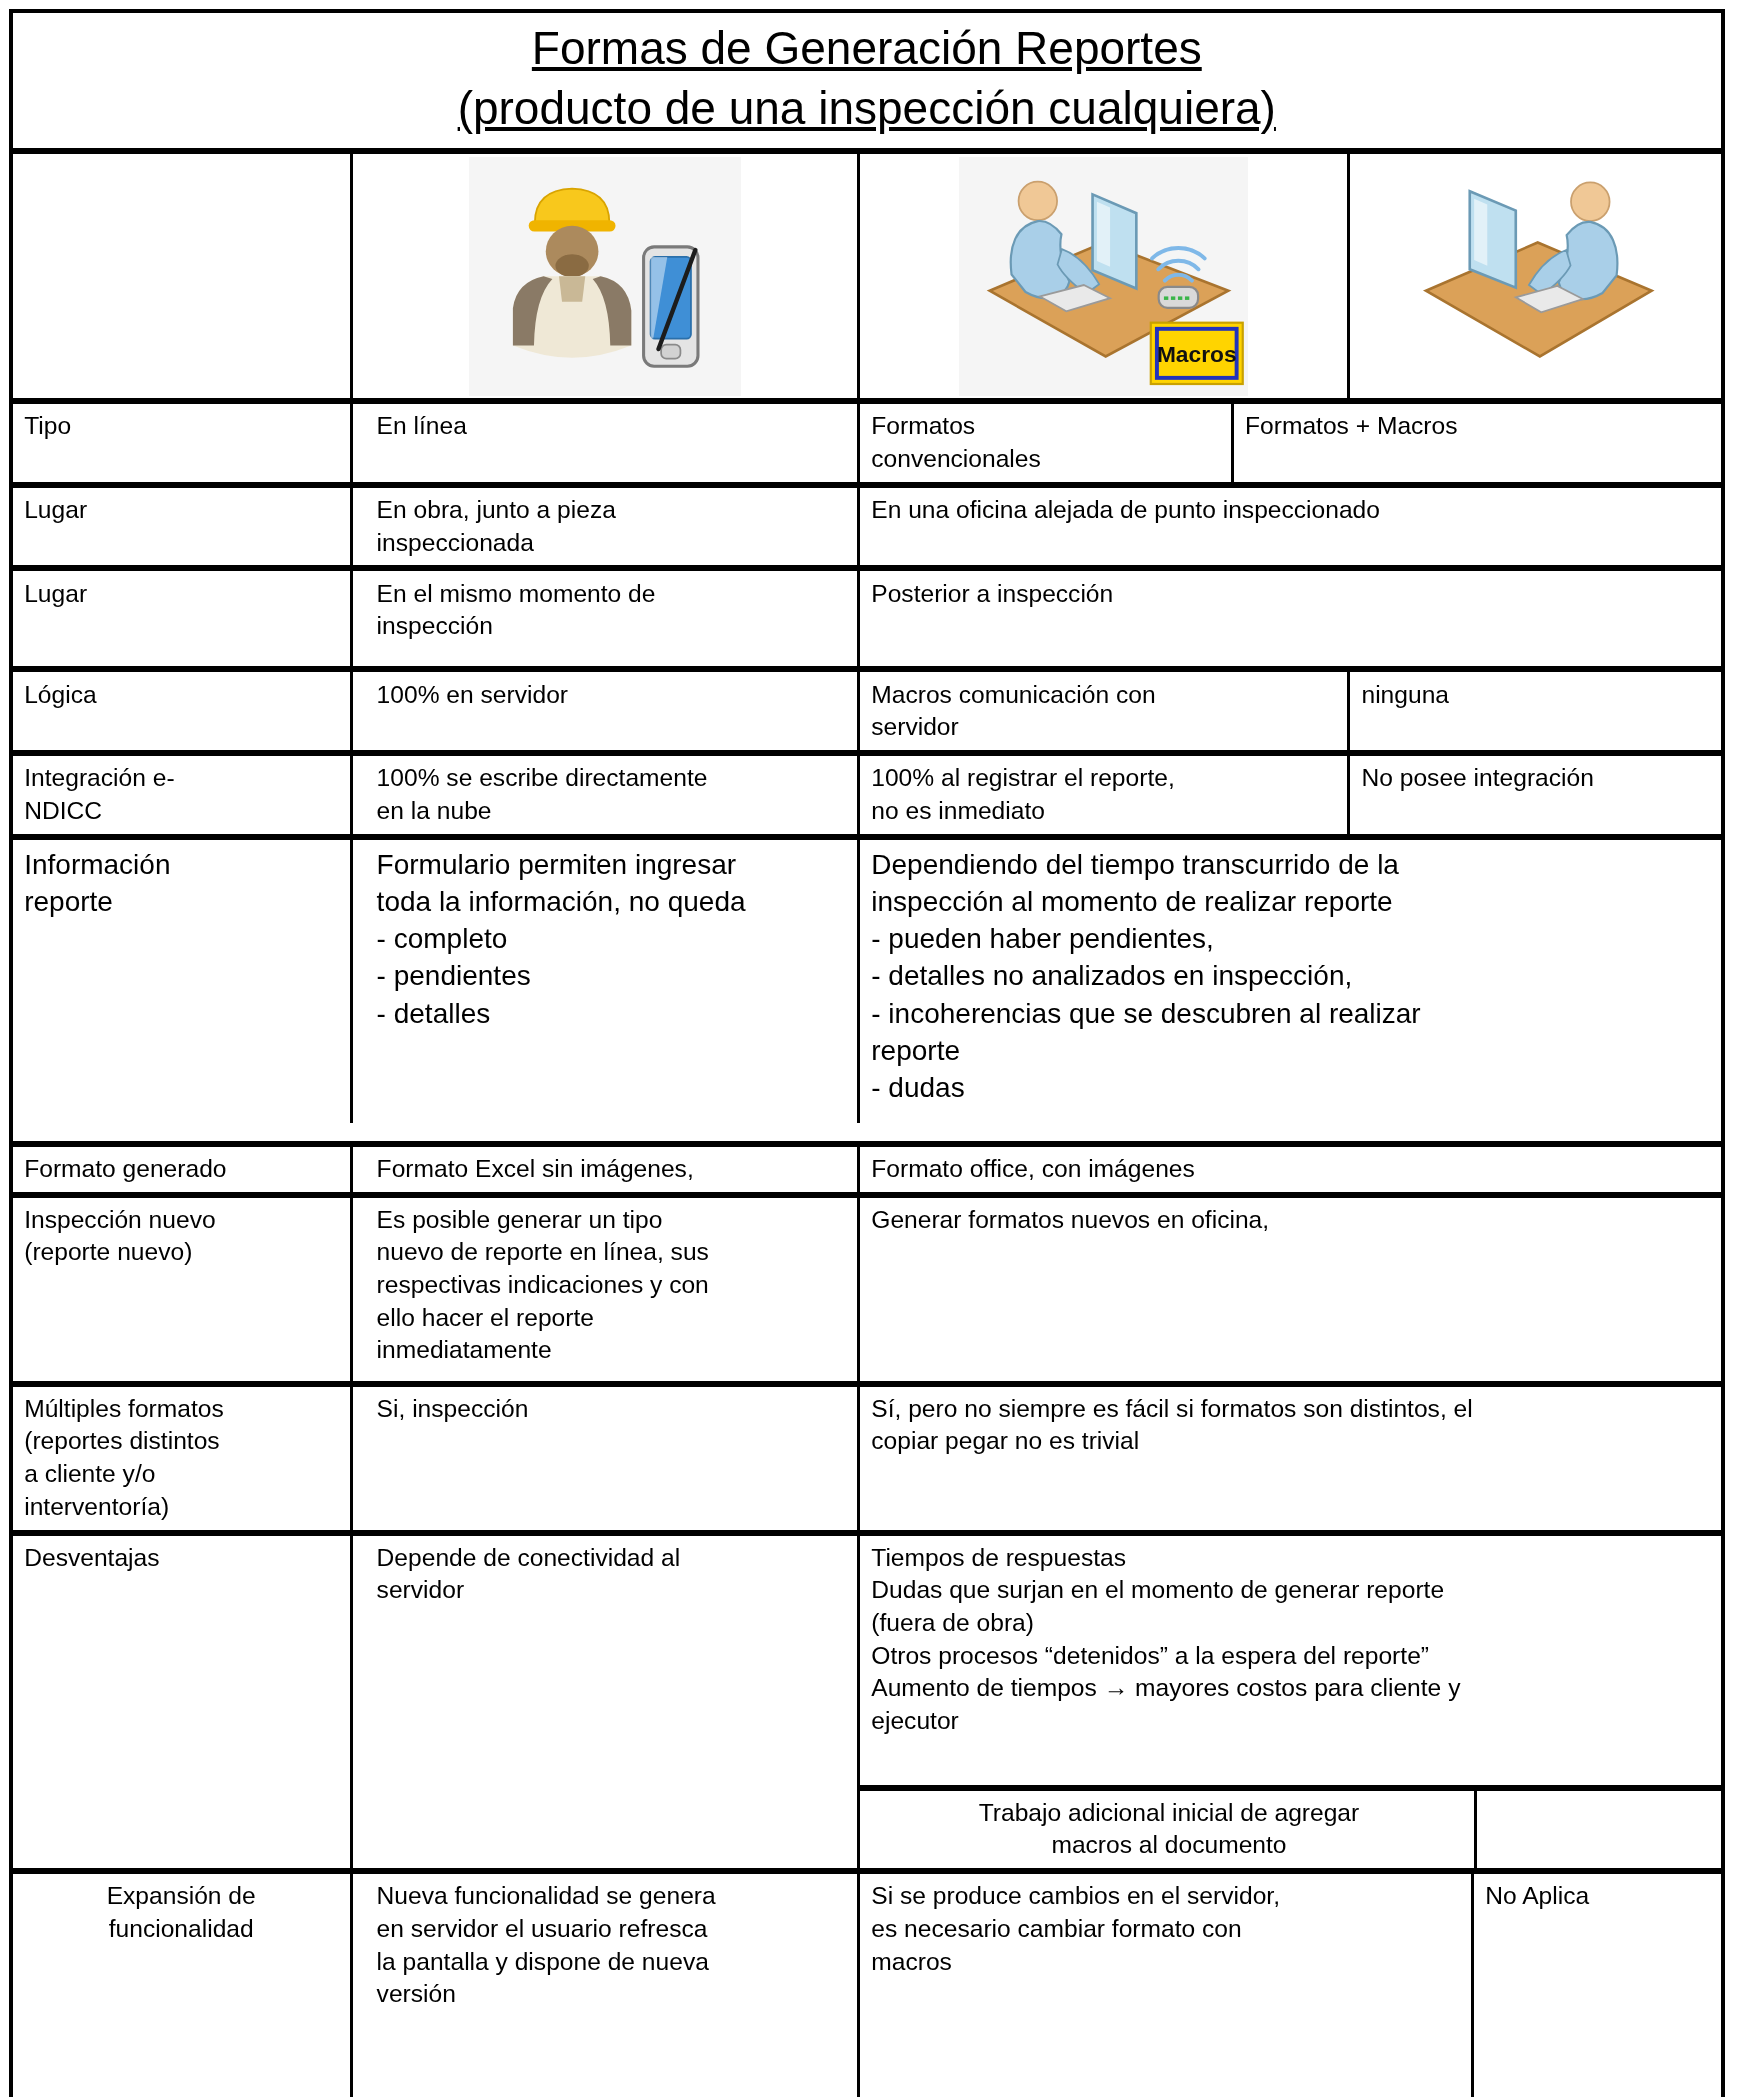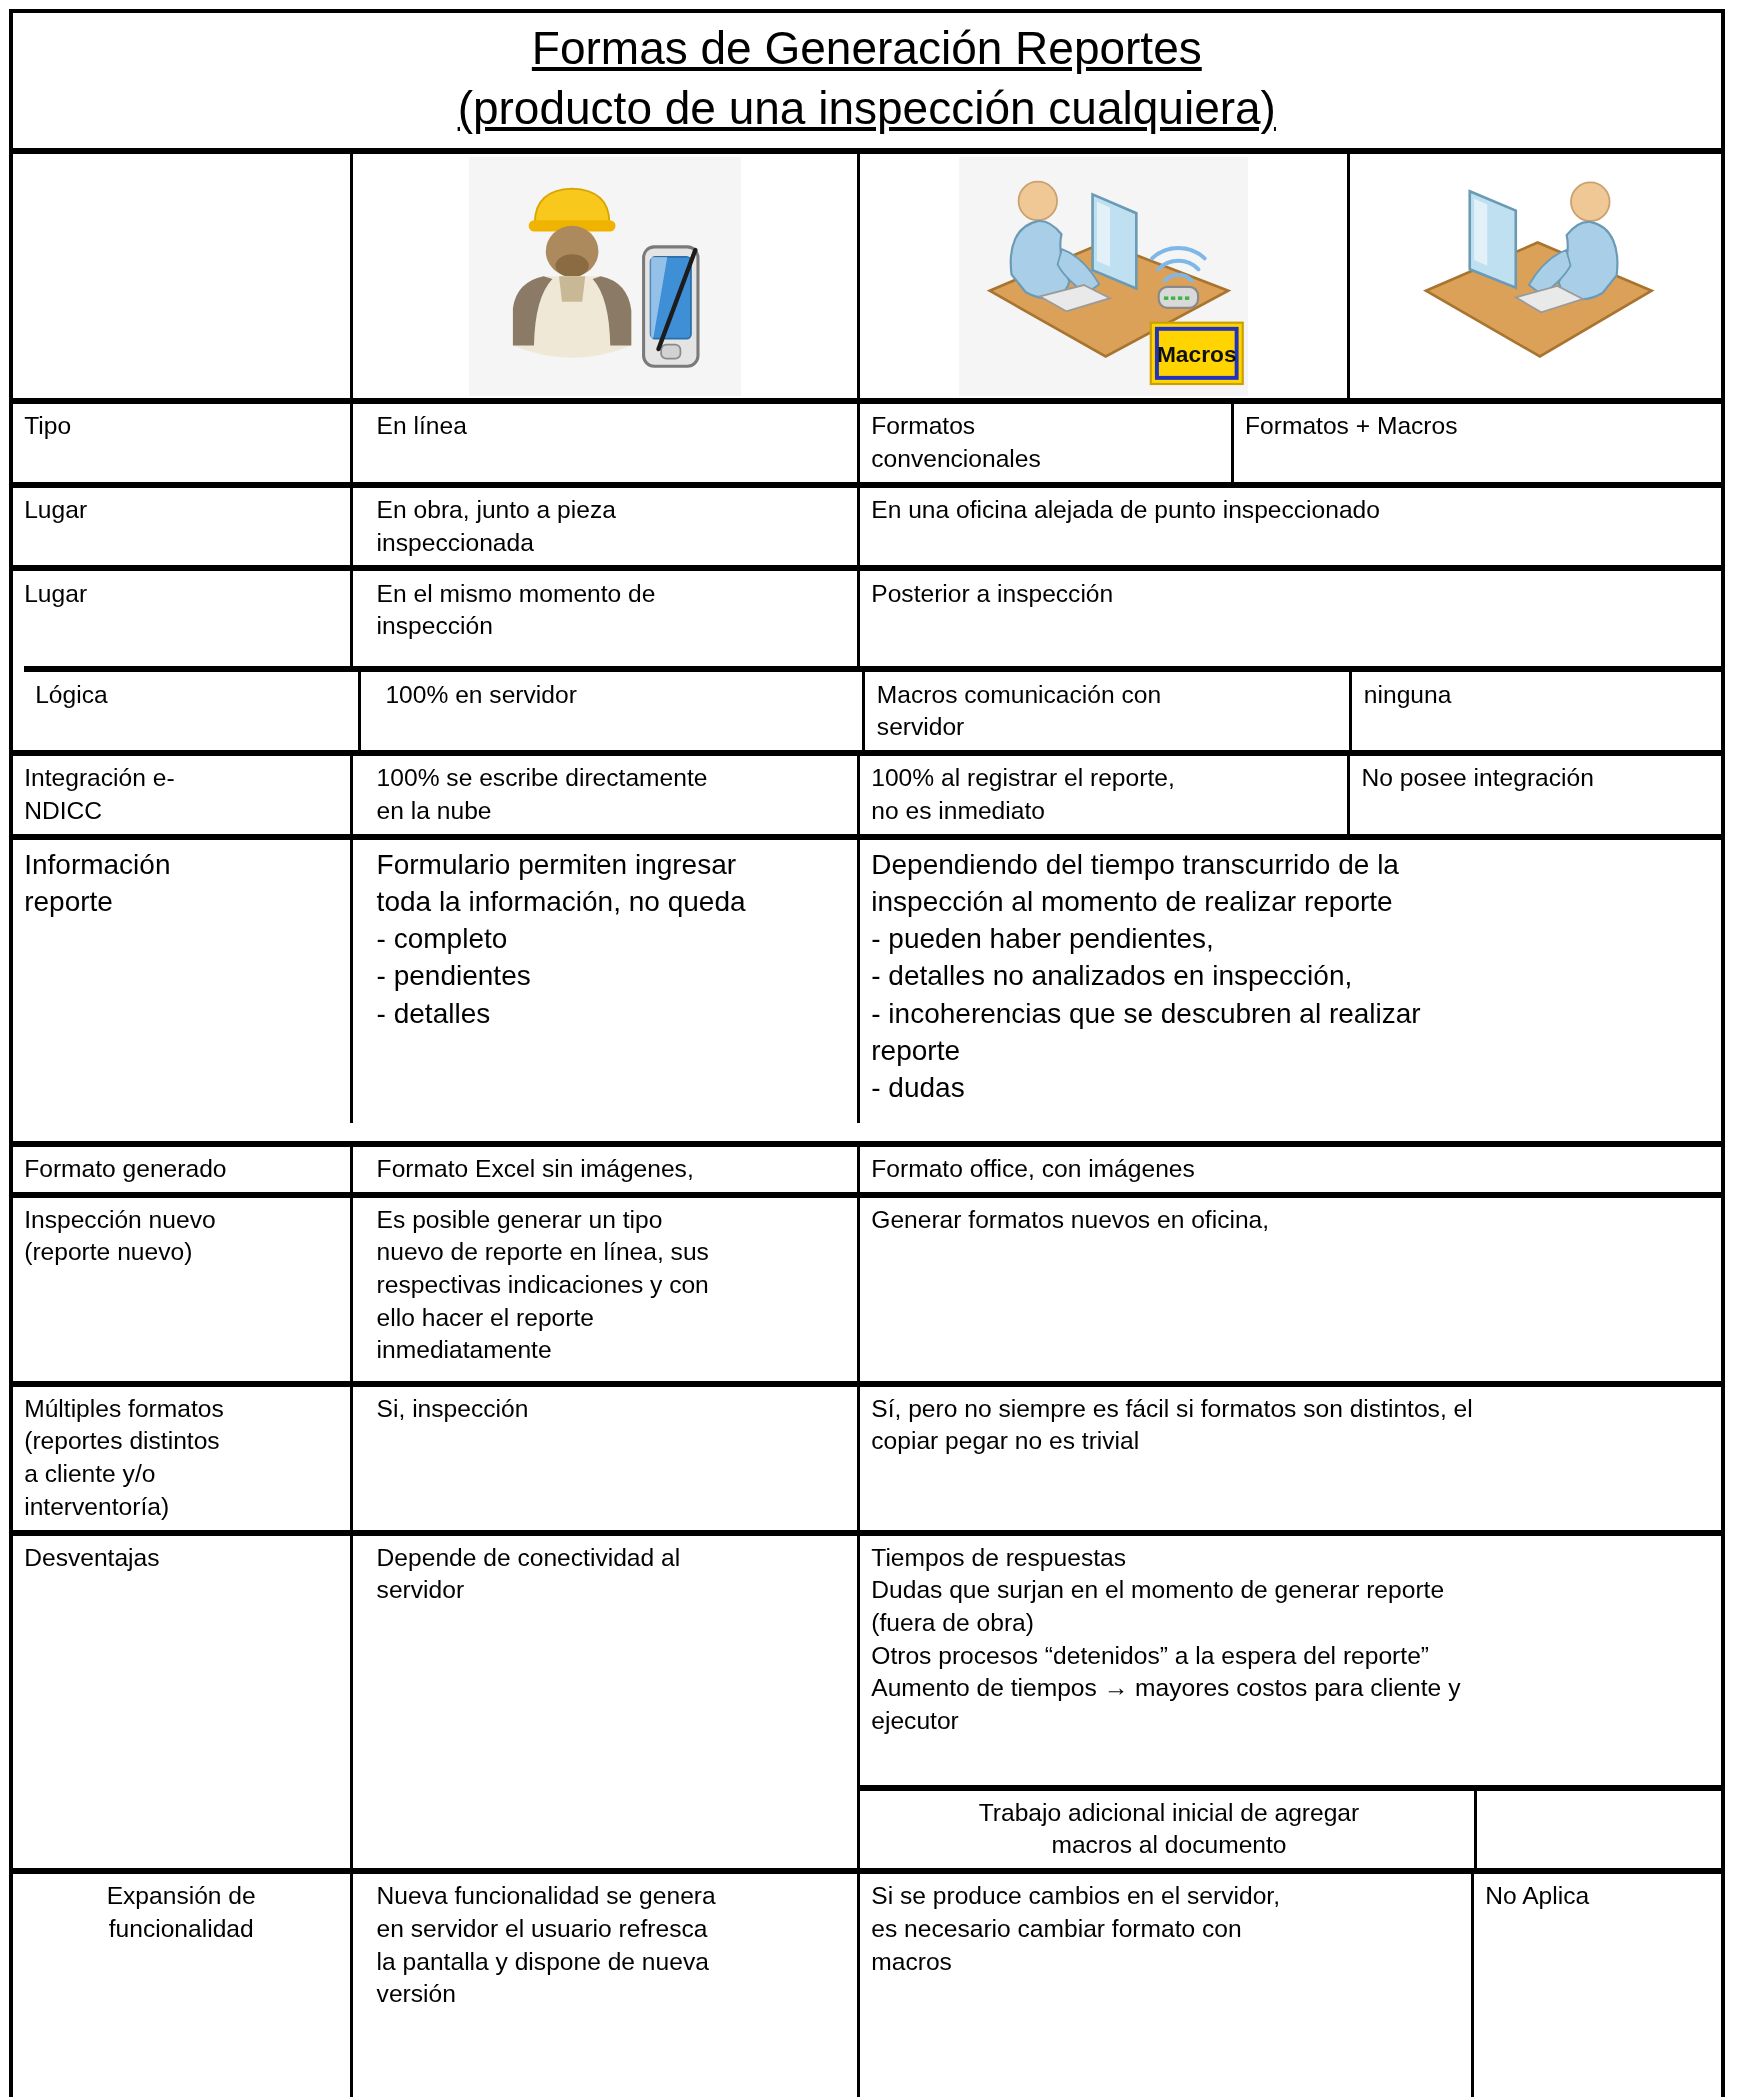--- a/index.html
+++ b/index.html
@@ -26,21 +26,21 @@
   .w3{width:28.70%;flex:none;}
   .w4{flex:1;}
   .w34{width:50.58%;flex:none;}
   .we3{width:35.95%;flex:none;}
   .we4{flex:1;}
 
   .h-img{min-height:246px;}
   .h-tipo{min-height:58px;}
   .h-lugar{min-height:58px;}
   .h-tiempo{min-height:101px;}
-  .h-logica{min-height:70px;margin-left:11px;}
+  .h-logica{min-height:70px;}
   .h-integ{min-height:77px;}
   .h-info{min-height:289px;}
   .h-formato{min-height:35px;margin-top:18px;}
   .h-insp{min-height:189px;}
   .h-mult{min-height:122px;}
   .h-exp{min-height:233px;}
 
   .row-info .cell{font-size:28px;}
   .center-label{text-align:center;padding-left:4.4px;padding-right:4.4px;}
 

